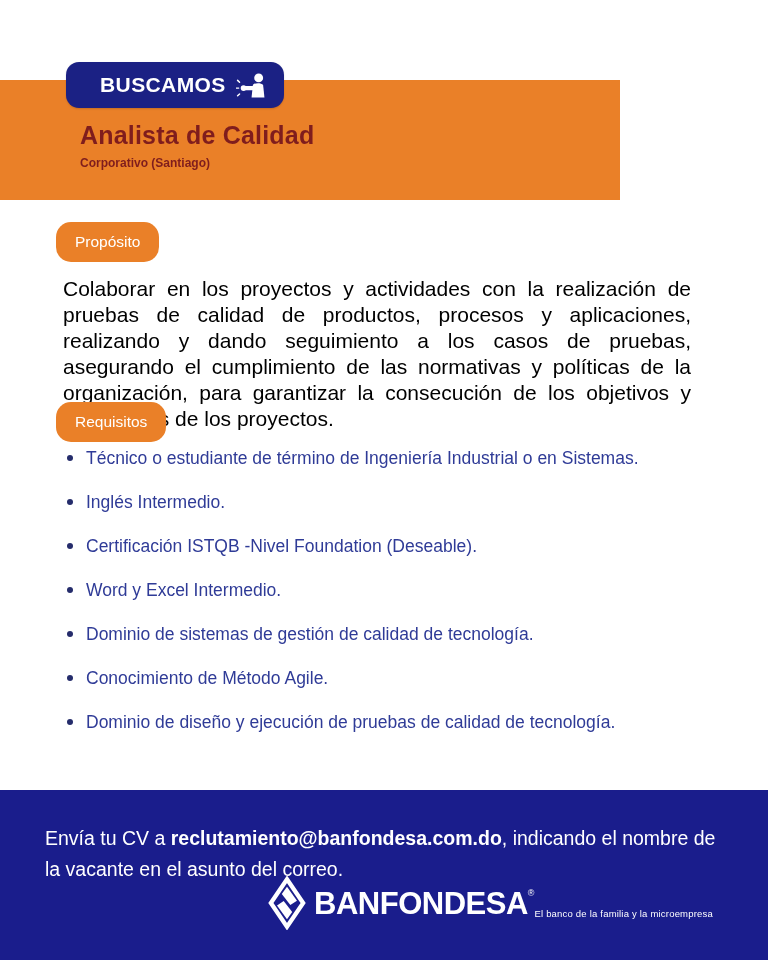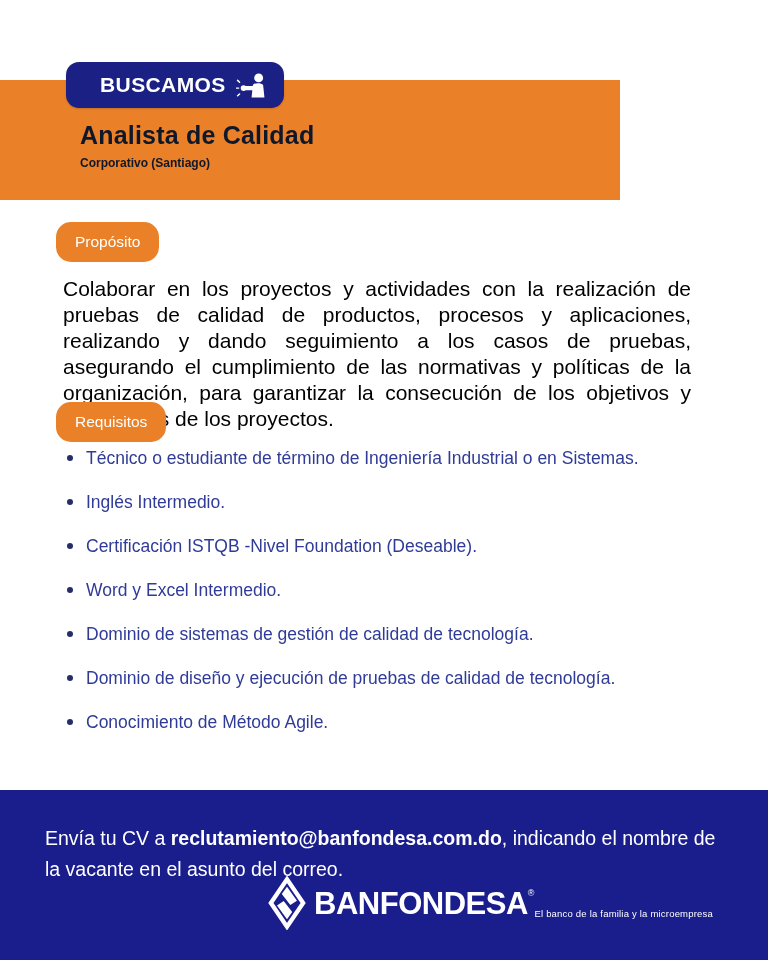--- a/index.html
+++ b/index.html
@@ -6,21 +6,21 @@
   .page{
     position:relative;width:768px;height:960px;margin:0 auto;
     background:#ffffff;overflow:hidden;
     font-family:"Liberation Sans", sans-serif;
   }
   
   .banner{
     position:absolute;left:0;top:80px;width:620px;height:120px;
     background:#EA8028;
   }
-  .banner-inner{padding:42px 0 0 80px;color:#0f172a;}
+  .banner-inner{padding:42px 0 0 80px;color:#7f1d1d;}
   .job-title{font-size:25px;font-weight:700;letter-spacing:.2px;line-height:1.1;}
   .job-subtitle{font-size:12px;font-weight:700;margin-top:6px;}
   .badge{
     position:absolute;left:57px;top:62px;height:46px;
     background:#1B2184;border-radius:13px;
     display:flex;align-items:center;gap:10px;padding:0 16px 0 34px;
     box-shadow:0 1px 2px rgba(0,0,0,.15);
     margin-left:9px;
   }
   .badge-label{color:#ffffff;font-size:21px;font-weight:700;letter-spacing:.4px;}
@@ -106,22 +106,22 @@
 
   <div class="pill pill-requirements">
     <span>Requisitos</span>
   </div>
   <ul class="req-list">
     <li>Técnico o estudiante de término de Ingeniería Industrial o en Sistemas.</li>
     <li>Inglés Intermedio.</li>
     <li>Certificación ISTQB -Nivel Foundation (Deseable).</li>
     <li>Word y Excel Intermedio.</li>
     <li>Dominio de sistemas de gestión de calidad de tecnología.</li>
+    <li>Conocimiento de Método Agile.</li>
     <li>Dominio de diseño y ejecución de pruebas de calidad de tecnología.</li>
-    <li>Conocimiento de Método Agile.</li>
   </ul>
 
   <div class="footer">
     <p class="footer-cta">
       <span>Envía tu CV a </span><span class="email">reclutamiento@banfondesa.com.do</span><span>, indicando el nombre de la vacante en el asunto del correo.</span>
     </p>
 
     <div class="logo">
       <span style="display:flex;">
         <svg width="38" height="54" viewBox="0 0 40 56" fill="none" xmlns="http://www.w3.org/2000/svg">

